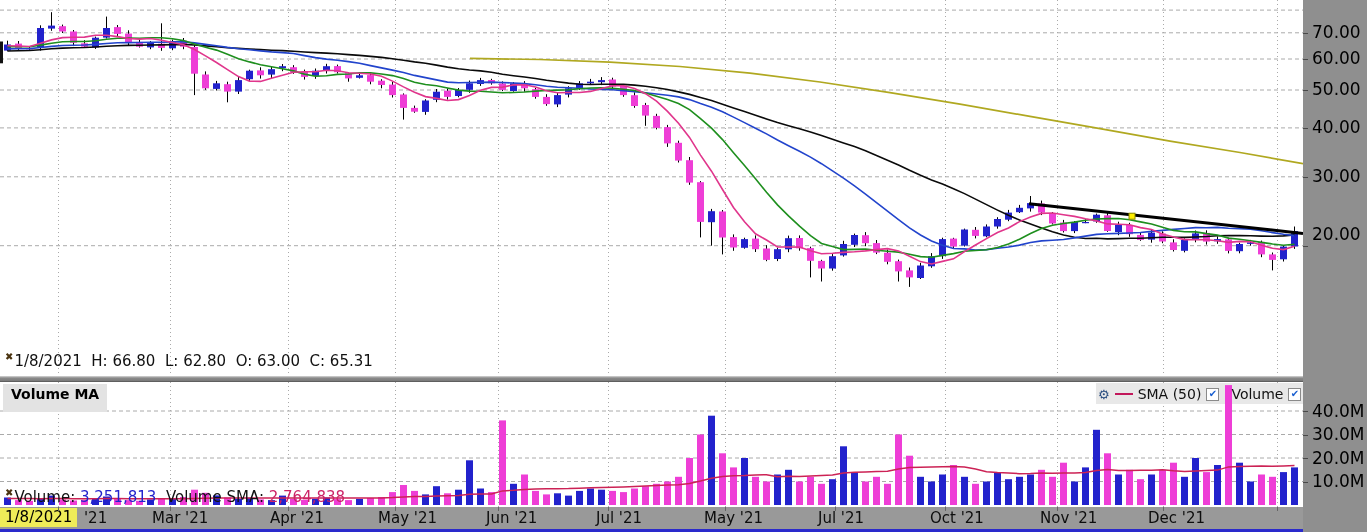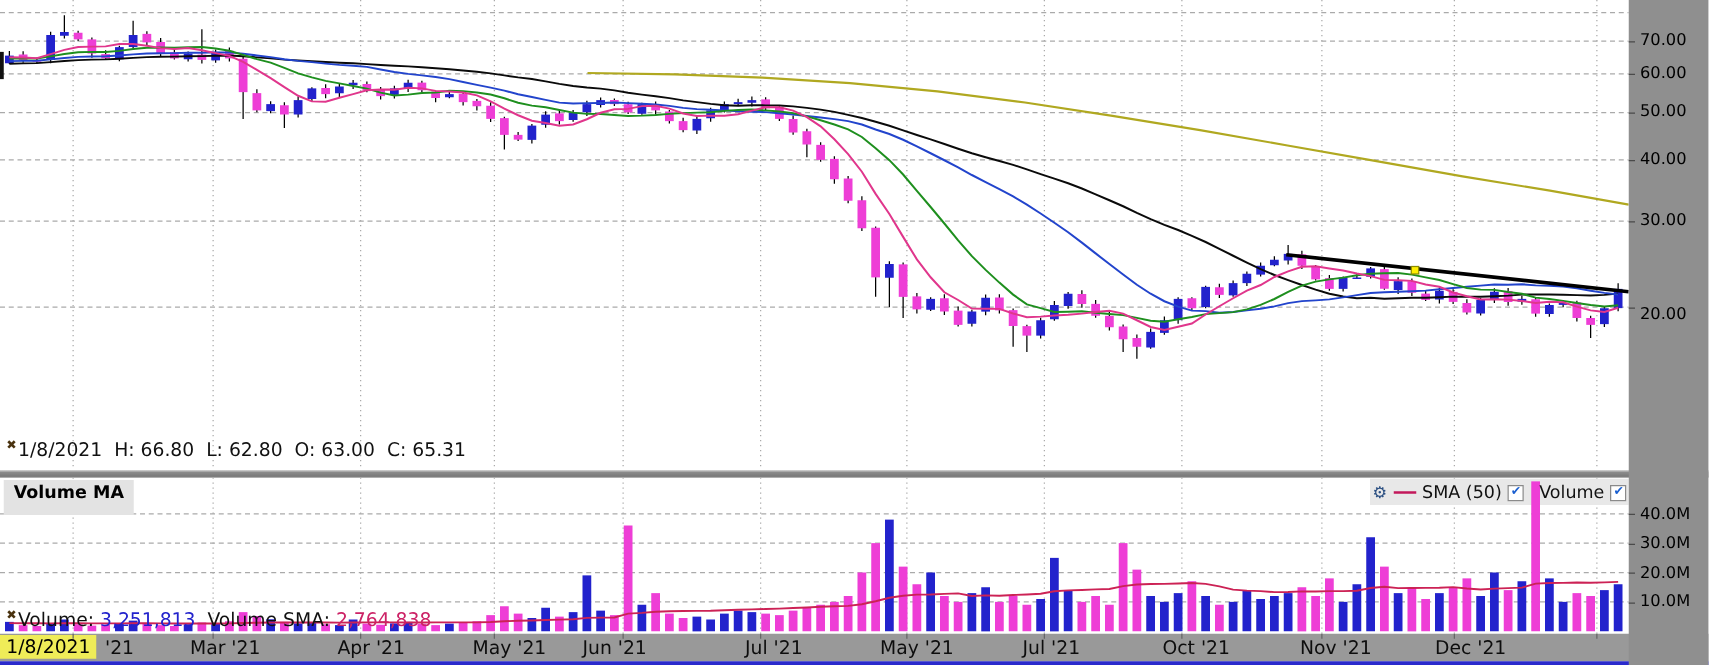--- a/index.html
+++ b/index.html
@@ -4,21 +4,21 @@
 <style>
   html,body{margin:0;padding:0;background:#fff;}
   #app{position:relative;width:1367px;height:532px;background:#ffffff;overflow:hidden;
        font-family:"DejaVu Sans","Liberation Sans",sans-serif;}
   svg{position:absolute;left:0;display:block;}
   #price-svg{top:0;}
   #vol-svg{top:382px;}
   #pane-divider{position:absolute;left:0;top:376px;width:1367px;height:6px;
     background:linear-gradient(#d8d8d8,#8a8a8a 40%,#7a7a7a);border-bottom:1px solid #5f5f5f;box-sizing:border-box;}
   #y-axis{position:absolute;top:0;left:1303px;width:64px;height:532px;background:#8f8f8f;}
-  .ytick{position:absolute;left:9px;color:#000;font-size:13px;line-height:15px;white-space:nowrap;}
+  .ytick{position:absolute;left:9px;color:#000;font-size:17px;line-height:15px;white-space:nowrap;}
   .ytickmark{position:absolute;left:0;width:5px;height:1px;background:#4a4a4a;}
   #x-axis{position:absolute;left:0;top:507px;width:1367px;height:22px;background:#999999;}
   #x-axis-bottom{position:absolute;left:0;top:529px;width:1367px;height:3px;background:#2a2acc;}
   .xlabel{position:absolute;top:3px;color:#0d0d0d;font-size:15px;line-height:16px;white-space:nowrap;}
   .xtickmark{position:absolute;top:0;width:1px;height:4px;background:#666;}
   #crosshair-date-chip{position:absolute;left:0;top:1px;height:19px;padding:0 5px;background:#efec58;
     color:#000;font-size:15px;line-height:19px;}
   #price-status{position:absolute;left:5px;top:351px;font-size:15px;color:#111;white-space:pre;}
   #vol-status{position:absolute;left:5px;top:487px;font-size:15px;color:#111;white-space:pre;}
   .close-x{font-size:10px;color:#4a3310;vertical-align:6px;margin-right:1px;font-weight:bold;}
@@ -464,21 +464,21 @@
   <div id="x-axis">
     <div id="crosshair-date-chip">1/8/2021</div>
   <div class="xlabel" style="left: 84px;">'21</div>
       <div class="xtickmark" style="left: 58px;"></div>
       <div class="xlabel" style="left: 152px;">Mar '21</div>
       <div class="xtickmark" style="left: 170px;"></div>
       <div class="xlabel" style="left: 270px;">Apr '21</div>
       <div class="xtickmark" style="left: 288px;"></div>
       <div class="xlabel" style="left: 378px;">May '21</div>
       <div class="xtickmark" style="left: 395px;"></div>
-      <div class="xlabel" style="left: 466px; text-align: right;">Jun '21</div>
+      <div class="xlabel" style="left: 486px; text-align: right;">Jun '21</div>
       <div class="xtickmark" style="left: 498px;"></div>
       <div class="xlabel" style="left: 596px;">Jul '21</div>
       <div class="xtickmark" style="left: 608px;"></div>
       <div class="xlabel" style="left: 704px;">May '21</div>
       <div class="xtickmark" style="left: 725px;"></div>
       <div class="xlabel" style="left: 818px;">Jul '21</div>
       <div class="xtickmark" style="left: 835px;"></div>
       <div class="xlabel" style="left: 930px;">Oct '21</div>
       <div class="xtickmark" style="left: 945px;"></div>
       <div class="xlabel" style="left: 1040px;">Nov '21</div>
@@ -493,21 +493,21 @@
       <div class="ytick" style="top: 25.2558px;">70.00</div>
       <div class="ytickmark" style="top: 32.7558px;"></div>
       <div class="ytick" style="top: 51.4614px;">60.00</div>
       <div class="ytickmark" style="top: 58.9614px;"></div>
       <div class="ytick" style="top: 82.4561px;">50.00</div>
       <div class="ytickmark" style="top: 89.9561px;"></div>
       <div class="ytick" style="top: 120.39px;">40.00</div>
       <div class="ytickmark" style="top: 127.89px;"></div>
       <div class="ytick" style="top: 169.296px; text-align: right;">30.00</div>
       <div class="ytickmark" style="top: 176.796px;"></div>
-      <div class="ytick" style="top: 244px;">20.00</div>
+      <div class="ytick" style="top: 227px;">20.00</div>
       <div class="ytickmark" style="top: 245.726px;"></div>
       <div class="ytick" style="top: 403.5px;">40.0M</div>
       <div class="ytickmark" style="top: 411px;"></div>
       <div class="ytick" style="top: 427px;">30.0M</div>
       <div class="ytickmark" style="top: 434.5px;"></div>
       <div class="ytick" style="top: 450.5px;">20.0M</div>
       <div class="ytickmark" style="top: 458px;"></div>
       <div class="ytick" style="top: 474px;">10.0M</div>
       <div class="ytickmark" style="top: 481.5px;"></div>
     </div>

